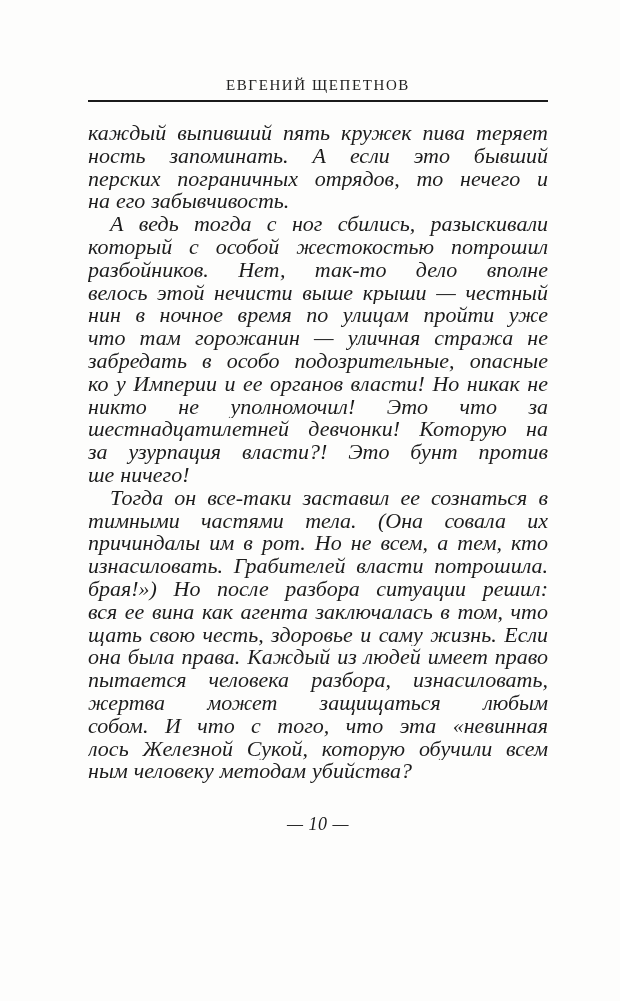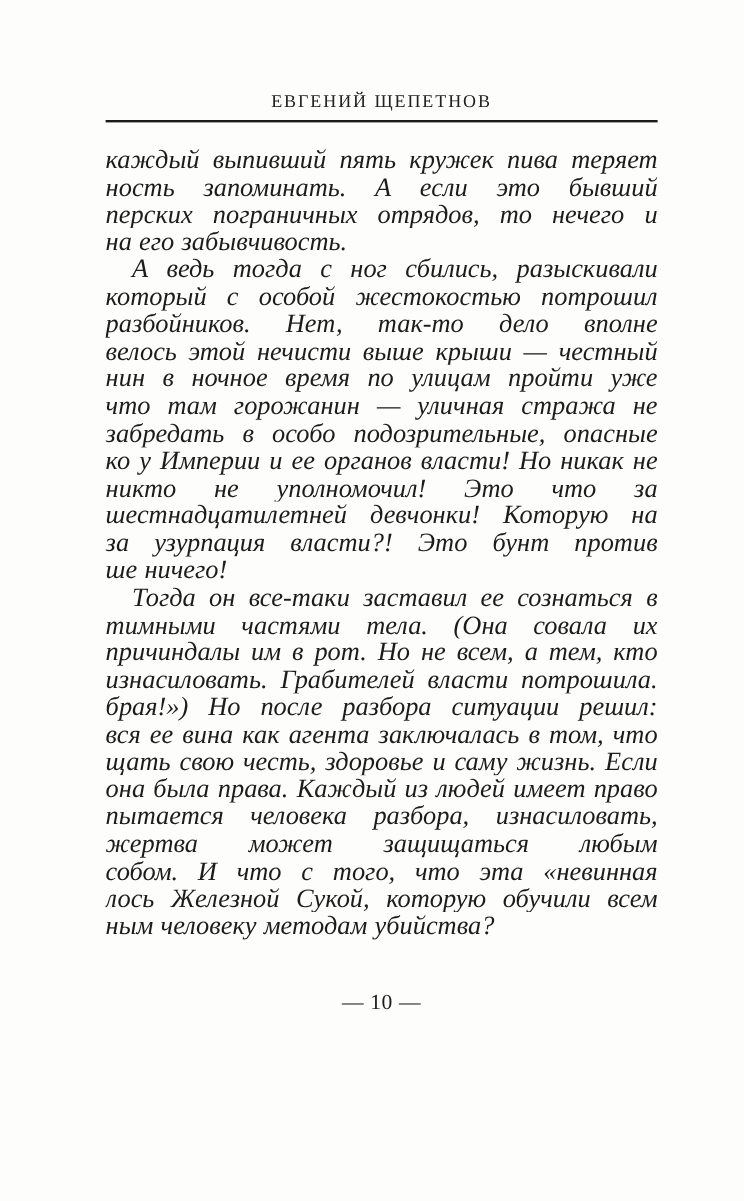--- a/index.html
+++ b/index.html
@@ -43,25 +43,26 @@
     text-align-last: justify;
     word-spacing: 0.5px;
   }
   .line.last {
     text-align-last: left;
   }
   .line.indent {
     text-indent: 22px;
   }
   .page-number {
-    margin-top: 42px;
+    margin-top: 31px;
     text-align: center;
     font-size: 18px;
     letter-spacing: 0.5px;
     color: #1c1c1c;
+    font-style: italic;
   }
 </style>
 </head>
 <body>
 
 <div class="page" style="background: rgb(253, 253, 252); color: rgb(28, 28, 28);">
   <div class="running-head">ЕВГЕНИЙ ЩЕПЕТНОВ</div>
   <div class="head-rule" style="border-bottom-color: rgb(27, 27, 27);"></div>
   <div class="body-text">
       <div class="line">каждый выпивший пять кружек пива теряет способ-</div>

